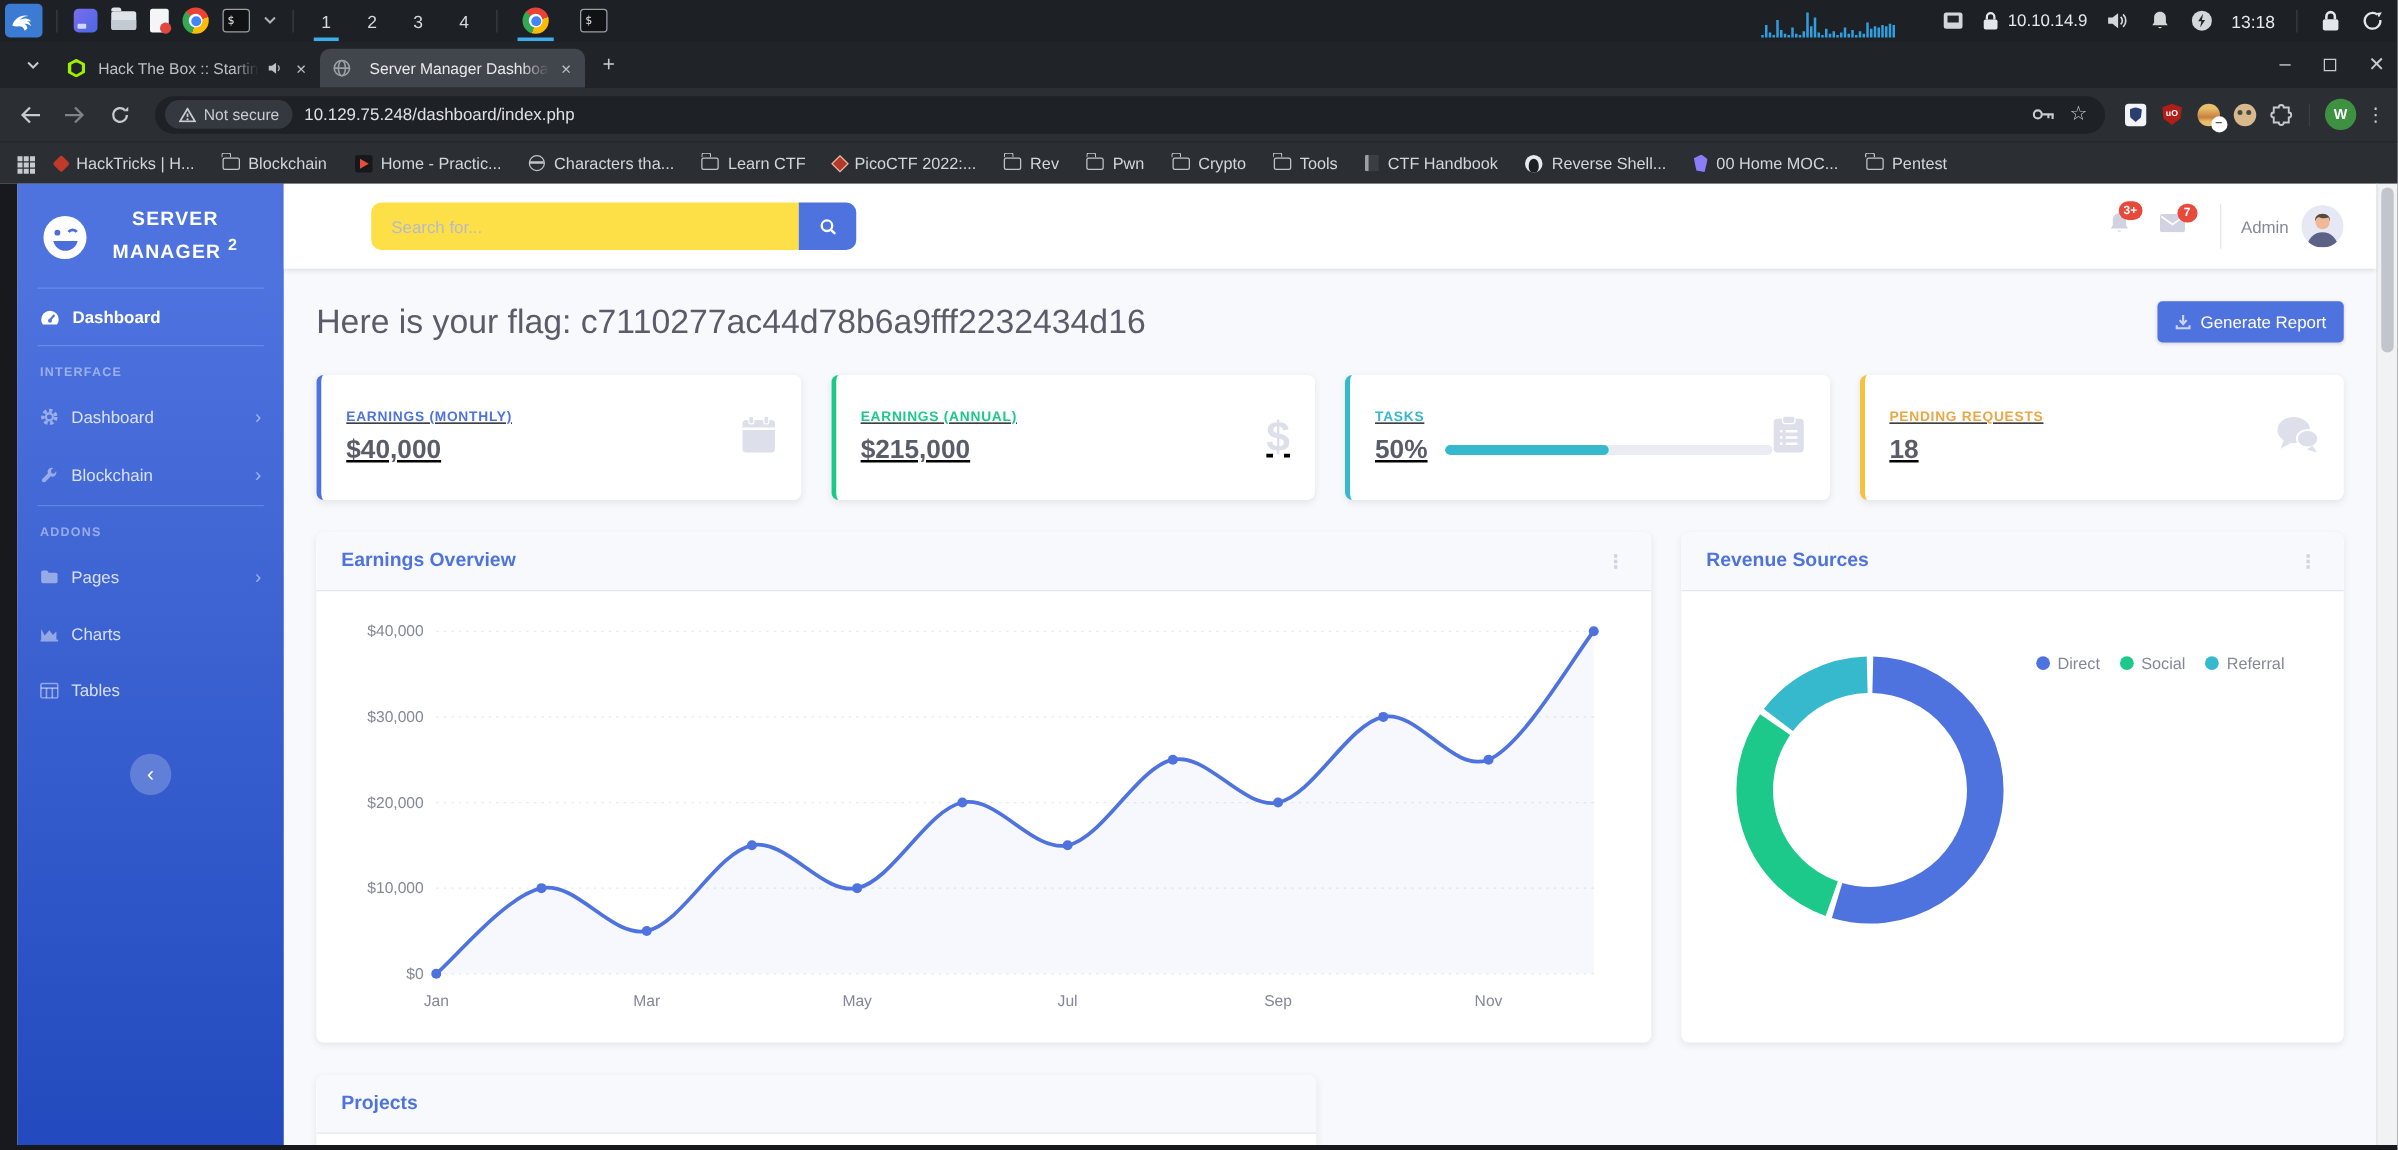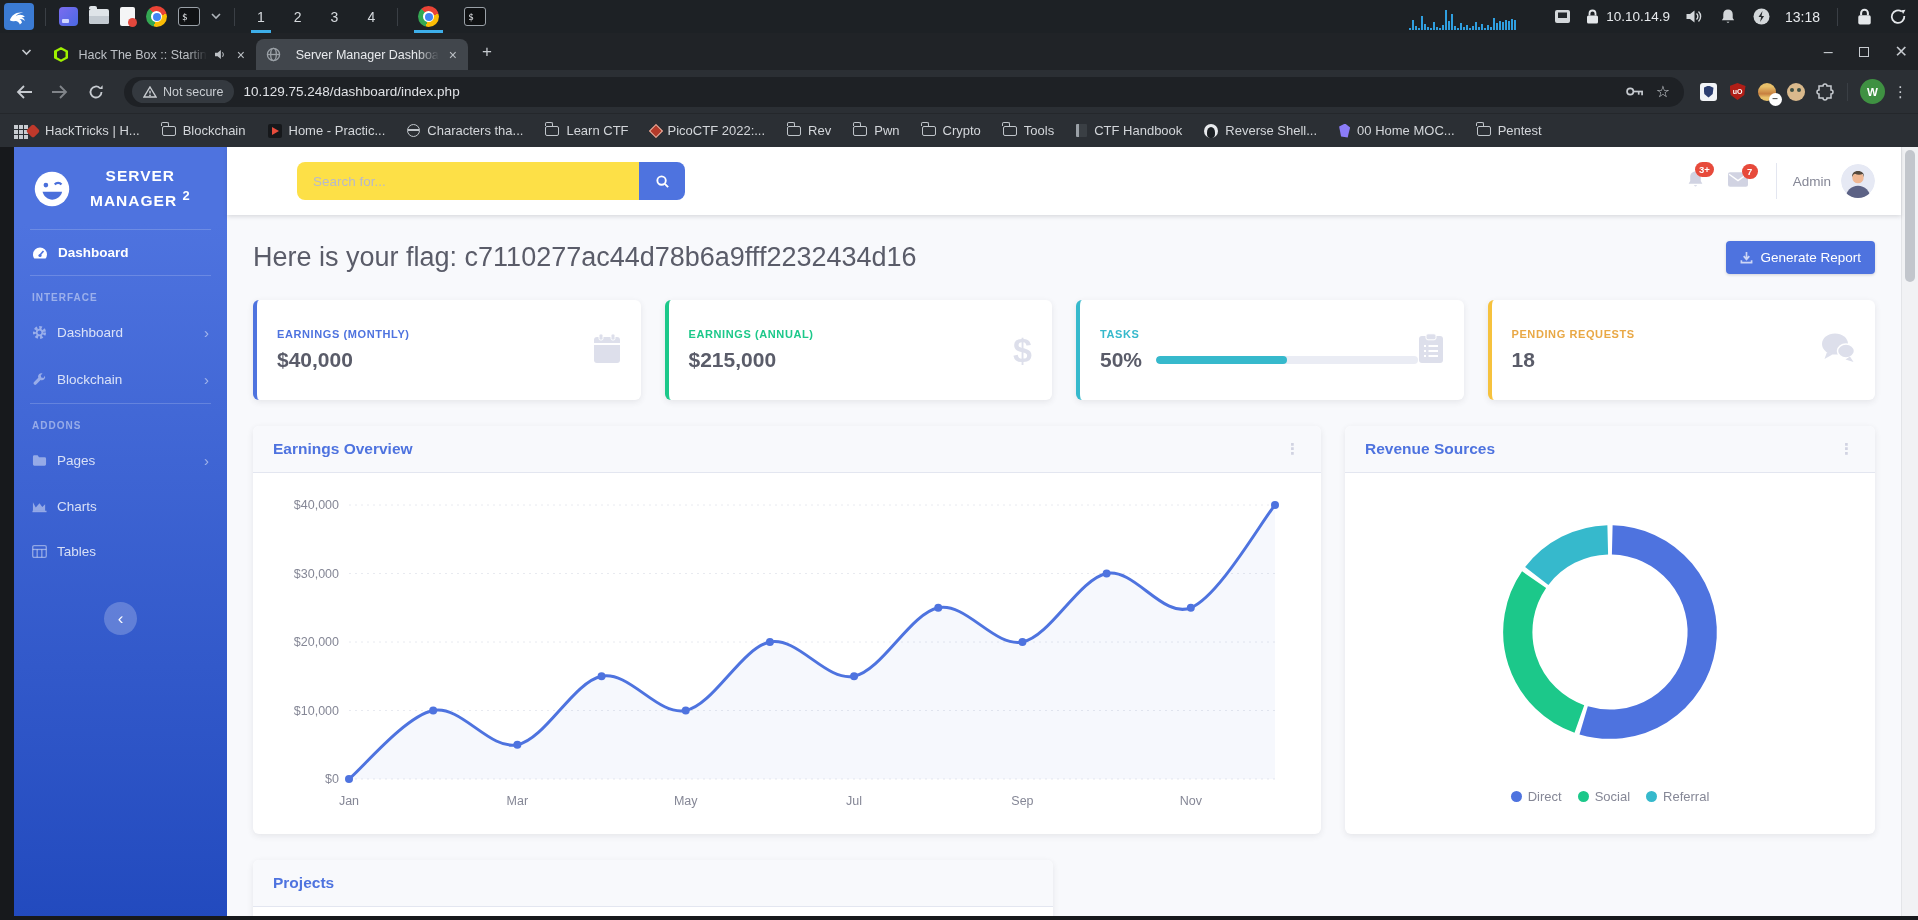--- a/index.html
+++ b/index.html
@@ -56,21 +56,21 @@
   .ext { width:21px; height:21px; display:flex; align-items:center; justify-content:center; position:relative; }
   .ext-shield-blue { width:17px; height:18px; background:#f2f4f7; border-radius:3px; display:flex; align-items:center; justify-content:center; }
   .ext-shield-blue i { width:10px; height:12px; background:#2c3e70; clip-path:polygon(50% 0,100% 18%,92% 70%,50% 100%,8% 70%,0 18%); }
   .ext-ublock { width:16px; height:17px; background:#b01e17; clip-path:polygon(50% 0,100% 18%,92% 70%,50% 100%,8% 70%,0 18%); display:flex; align-items:center; justify-content:center; color:#fff; font-size:7px; font-weight:bold; }
   .ext-burger { width:18px; height:18px; border-radius:50%; background:linear-gradient(180deg,#e8c06a 20%,#c77f3f 60%,#e8c06a 80%); position:relative; }
   .ext-burger::after { content:"–"; position:absolute; right:-6px; bottom:-5px; width:13px; height:13px; background:#fff; border-radius:50%; color:#555; font-size:10px; line-height:12px; text-align:center; font-weight:bold; }
   .ext-owl { width:18px; height:18px; border-radius:50%; background:#d9b98c; position:relative; }
   .ext-owl::before { content:""; position:absolute; left:3px; top:5px; width:4px; height:4px; border-radius:50%; background:#3d4f43; box-shadow:7px 0 0 #3d4f43; }
   .profile-badge { width:25px; height:25px; border-radius:50%; background:#3f9142; color:#fff; font-size:11.5px; font-weight:bold; display:flex; align-items:center; justify-content:center; }
   .kebab { color:#c7cbd0; font-size:15px; letter-spacing:0; }
-  .bookmarks { height:34px; background:#2b2f34; display:flex; align-items:center; padding:0 12px; gap:4px; border-top:1px solid #24272b; }
+  .bookmarks { height:34px; background:#2b2f34; display:flex; align-items:center; padding:0 12px; gap:20px; border-top:1px solid #24272b; }
   .apps-grid { width:4px; height:4px; margin:0 6px 0 2px; background:#c7cbd0; box-shadow:5px 0 0 #c7cbd0,10px 0 0 #c7cbd0,0 5px 0 #c7cbd0,5px 5px 0 #c7cbd0,10px 5px 0 #c7cbd0,0 10px 0 #c7cbd0,5px 10px 0 #c7cbd0,10px 10px 0 #c7cbd0; position:relative; top:-4px; }
   .bm { display:flex; align-items:center; gap:7px; font-size:13px; color:#d3d6da; white-space:nowrap; }
   .bm-ic { flex:0 0 auto; display:inline-block; }
   .ic-folder { width:14px; height:10px; border:1.5px solid #c0c5ca; border-radius:2px; position:relative; }
   .ic-folder::before { content:""; position:absolute; top:-4.5px; left:-1.5px; width:6px; height:3px; border:1.5px solid #c0c5ca; border-bottom:none; border-radius:2px 2px 0 0; }
   .ic-hacktricks { width:10px; height:10px; background:#c0392b; border-radius:2px; transform:rotate(45deg); }
   .ic-flag { width:14px; height:14px; background:#16181b; border-radius:2px; position:relative; }
   .ic-flag::before { content:""; position:absolute; left:4px; top:3px; border-left:7px solid #e74c3c; border-top:4px solid transparent; border-bottom:4px solid transparent; }
   .ic-globe { width:13px; height:13px; border:1.5px solid #c0c5ca; border-radius:50%; position:relative; }
   .ic-globe::before { content:""; position:absolute; left:0; right:0; top:4px; height:1.5px; background:#c0c5ca; }
@@ -105,21 +105,21 @@
   .tb-ic-wrap { position:relative; padding:0 12px; }
   .badge { position:absolute; top:-8px; right:2px; background:#e74a3b; color:#fff; font-size:9.5px; font-weight:bold; border-radius:8px; padding:2px 4px; min-width:16px; text-align:center; }
   .v-div { width:1px; height:36px; background:#e3e6f0; margin:0 16px; }
   .user-name { font-size:13.5px; color:#858796; margin-right:10px; }
 
   .content { flex:1; padding:26px 26px 0; overflow:hidden; }
   .heading-row { display:flex; align-items:center; justify-content:space-between; }
   .page-title { font-size:27px; font-weight:400; color:#5a5c69; }
   .gen-report { display:flex; align-items:center; gap:7px; background:#4e73df; color:#fff; border:none; font-size:13.5px; padding:9px 14px; border-radius:4px; box-shadow:0 1px 3px rgba(58,59,69,.2); font-family:inherit; }
 
-  .cards-row { display:flex; gap:24px; margin-top:26px; }
+  .cards-row { display:flex; gap:24px; margin-top:26px;text-decoration:underline; }
   .stat-card { flex:1; height:100px; background:#fff; border-radius:6px; box-shadow:0 2px 6px rgba(58,59,69,.1); border-left:4px solid; padding:0 20px; display:flex; align-items:center; }
   .stat-card.c-primary { border-color:#4e73df; } .stat-card.c-primary .stat-label { color:#4e73df; }
   .stat-card.c-success { border-color:#1cc88a; } .stat-card.c-success .stat-label { color:#1cc88a; }
   .stat-card.c-info { border-color:#36b9cc; } .stat-card.c-info .stat-label { color:#36b9cc; }
   .stat-card.c-warning { border-color:#f6c23e; } .stat-card.c-warning .stat-label { color:#e9a845; }
   .stat-main { flex:1; }
   .stat-label { font-size:11px; font-weight:bold; letter-spacing:.6px; margin-bottom:8px; }
   .stat-value { font-size:21px; font-weight:bold; color:#5a5c69; }
   .stat-icon { color:#dddfeb; }
   .dollar-glyph { font-size:34px; font-weight:bold; color:#dddfeb; }
@@ -128,21 +128,21 @@
   .progress-fill { height:100%; background:#36b9cc; border-radius:4px; }
 
   .charts-row { display:flex; gap:24px; margin-top:26px; }
   .panel { background:#fff; border-radius:6px; box-shadow:0 2px 6px rgba(58,59,69,.1); overflow:hidden; }
   .panel-earnings { flex:0 0 1068px; height:408px; display:flex; flex-direction:column; }
   .panel-revenue { flex:1; height:408px; display:flex; flex-direction:column; }
   .panel-header { height:47px; flex:0 0 auto; background:#f8f9fc; border-bottom:1px solid #e3e6f0; display:flex; align-items:center; justify-content:space-between; padding:0 20px; }
   .panel-title { font-size:15.5px; font-weight:bold; color:#4e73df; }
   .panel-kebab { color:#d1d3e2; font-size:15px; font-weight:bold; letter-spacing:1px; }
   .panel-body { flex:1; padding:14px 18px; }
-  .revenue-body { display:flex; flex-direction:column; align-items:center; padding-top:26px; }
+  .revenue-body { display:flex; flex-direction:row; align-items:flex-start; padding-top:26px; }
   .legend { display:flex; gap:16px; margin-top:24px; }
   .legend-item { display:flex; align-items:center; gap:6px; font-size:13px; color:#858796; }
   .legend-dot { width:11px; height:11px; border-radius:50%; }
 
   .panel-projects { margin-top:26px; width:800px; height:64px; }
 
   .page-scrollbar { width:17px; flex:0 0 auto; background:#f1f2f4; border-left:1px solid #e3e5e8; position:relative; }
   .page-scroll-thumb { position:absolute; top:3px; left:3px; right:3px; height:132px; background:#c2c6cc; border-radius:6px; }
 </style>
 </head>

